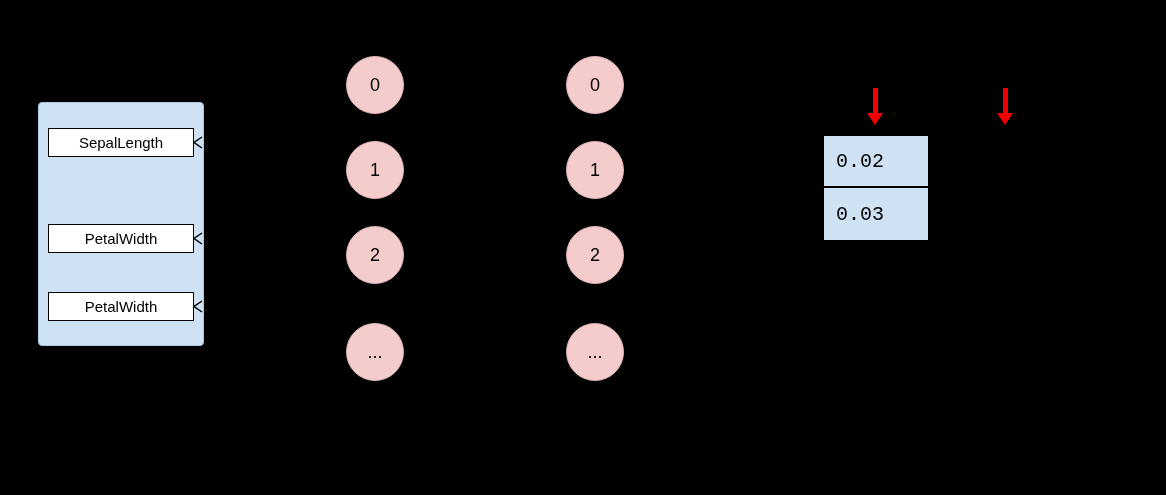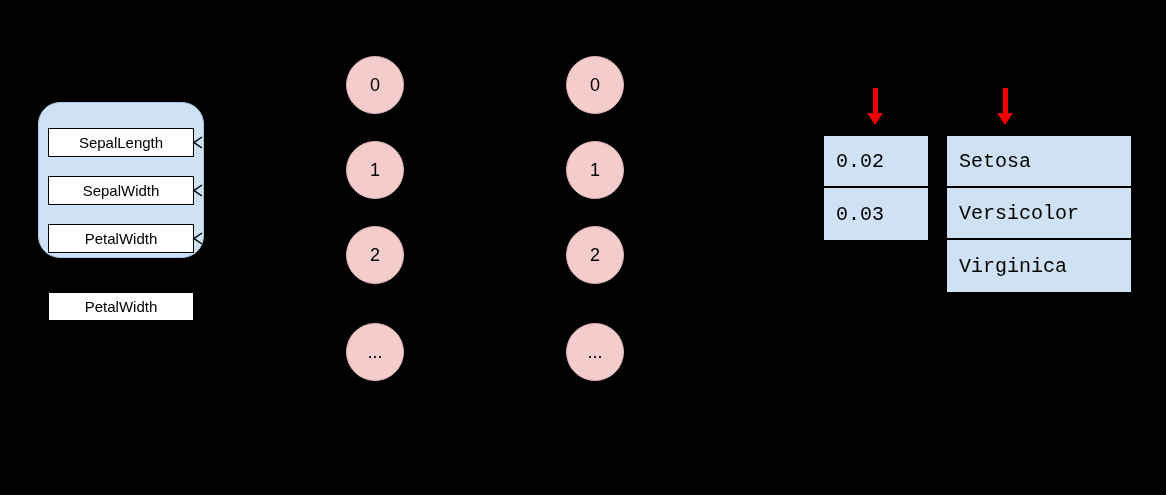--- a/index.html
+++ b/index.html
@@ -15,24 +15,24 @@
     overflow: hidden;
     font-family: "Liberation Sans", sans-serif;
   }
 
   
   .input-panel {
     position: absolute;
     left: 38px;
     top: 102px;
     width: 166px;
-    height: 156px;
+    height: 244px;
     background: #cfe2f3;
     border: 1px solid #a8c7e4;
-    border-radius: 22px;
+    border-radius: 4px;
     box-sizing: border-box;
   }
   .feat-row {
     position: absolute;
     left: 9px;
     width: 156px;
     height: 29px;
   }
   .feat-row.r1 { top: 25px; }
   .feat-row.r2 { top: 73px; }
@@ -146,28 +146,20 @@
 
     <div class="feat-row r1">
       <div class="feat-box">
         <span>SepalLength</span>
       </div>
       <svg class="chev" viewBox="0 0 10 13">
         <path d="M9 1 L1 6.5 L9 12" fill="none" stroke="#000" stroke-width="1.5"></path>
       </svg>
     </div>
 
-    <div class="feat-row r2">
-      <div class="feat-box">
-        <span>SepalWidth</span>
-      </div>
-      <svg class="chev" viewBox="0 0 10 13">
-        <path d="M9 1 L1 6.5 L9 12" fill="none" stroke="#000" stroke-width="1.5"></path>
-      </svg>
-    </div>
 
     <div class="feat-row r3">
       <div class="feat-box">
         <span>PetalWidth</span>
       </div>
       <svg class="chev" viewBox="0 0 10 13">
         <path d="M9 1 L1 6.5 L9 12" fill="none" stroke="#000" stroke-width="1.5"></path>
       </svg>
     </div>
 
@@ -223,25 +215,14 @@
 
   <div class="out-table probs">
     <div class="out-row">
       <span>0.02</span>
     </div>
     <div class="out-row">
       <span>0.03</span>
     </div>
   </div>
 
-  <div class="out-table classes">
-    <div class="out-row">
-      <span>Setosa</span>
-    </div>
-    <div class="out-row">
-      <span>Versicolor</span>
-    </div>
-    <div class="out-row">
-      <span>Virginica</span>
-    </div>
-  </div>
 
 </div>
 
 </body></html>

